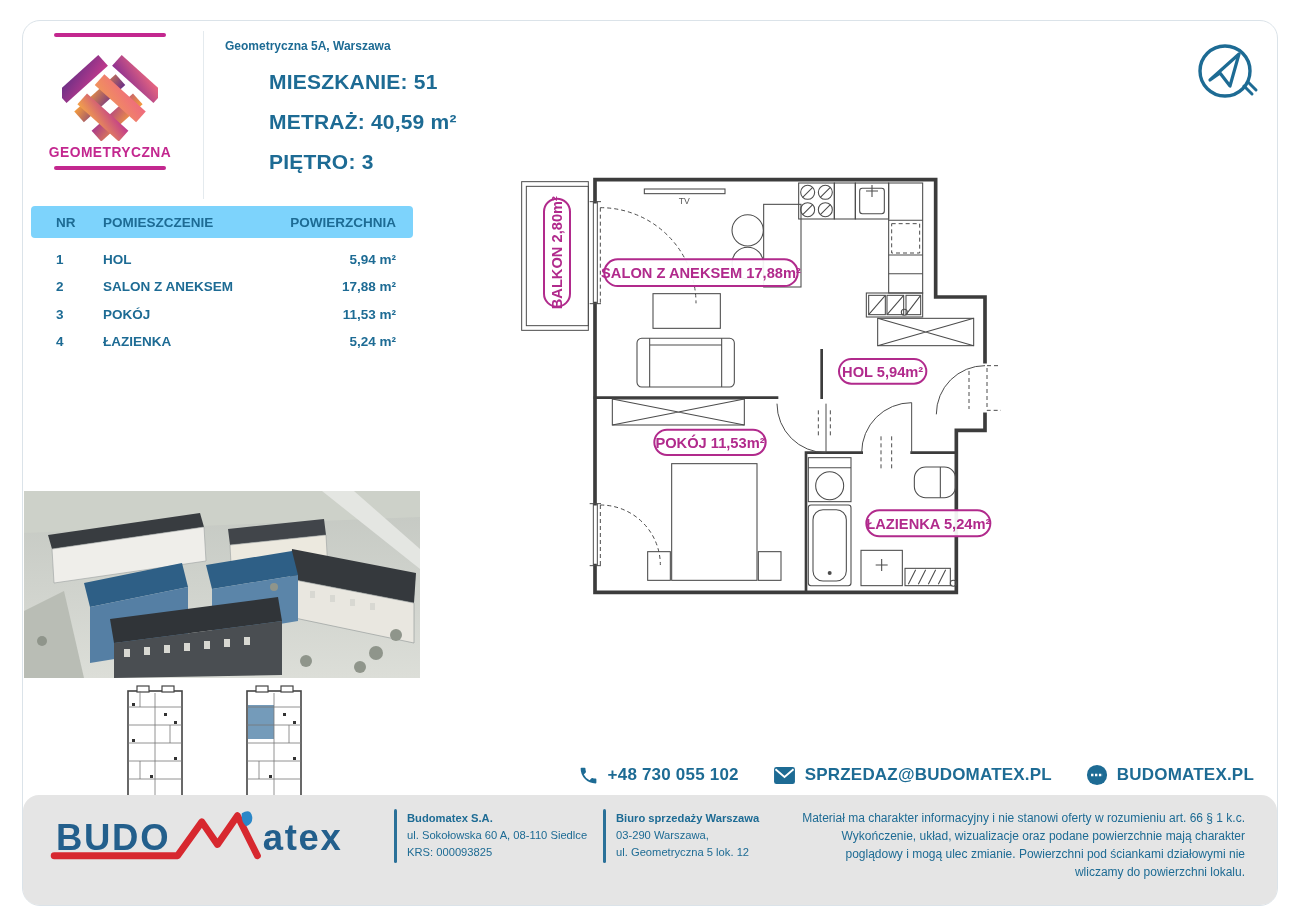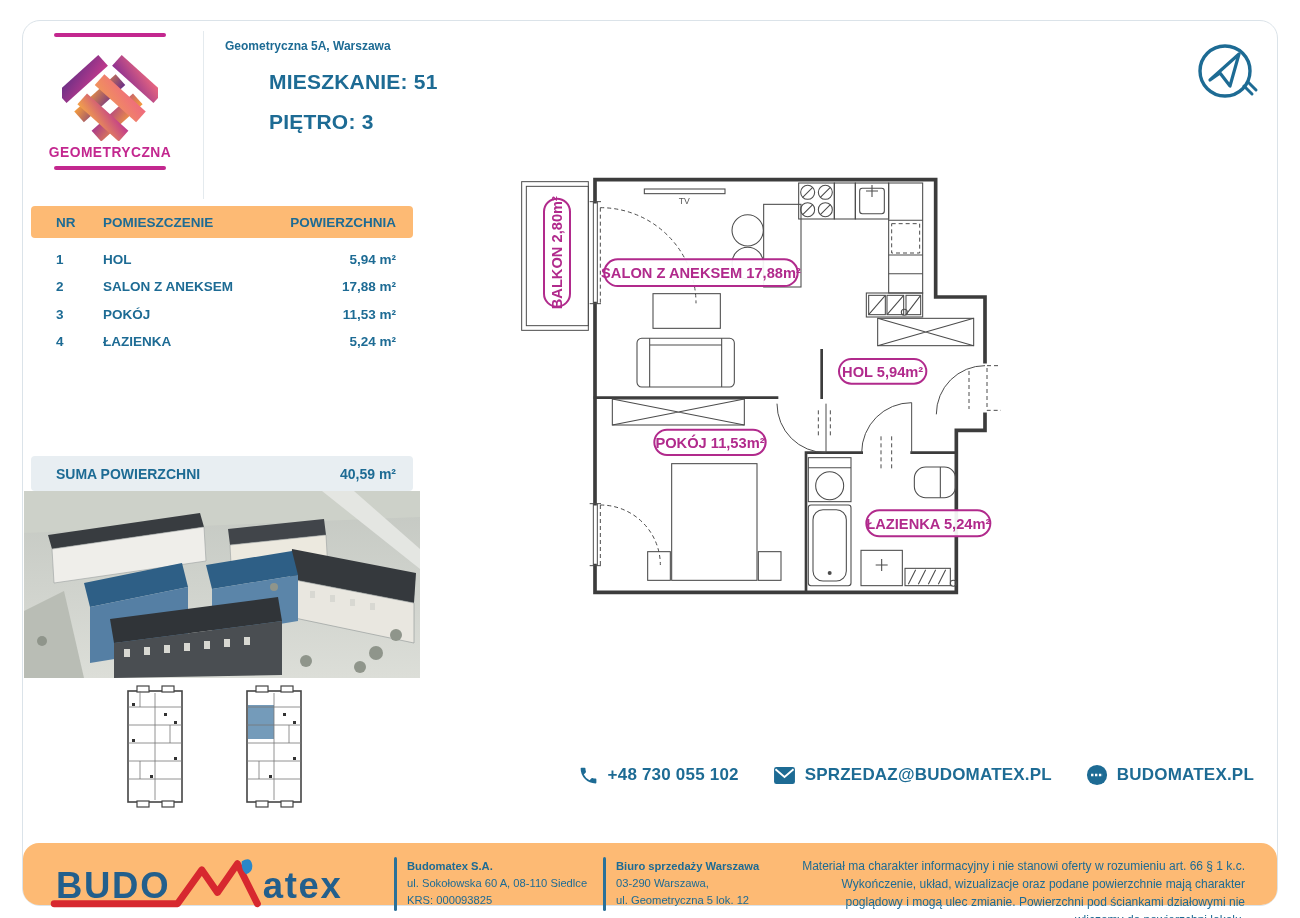--- a/index.html
+++ b/index.html
@@ -21,21 +21,21 @@
   .header-info { position:absolute; left:202px; top:18px; }
   .addr { font-size:12px; font-weight:700; margin-bottom:17px; }
   .hline { font-size:21px; font-weight:600; margin-bottom:16px; letter-spacing:.2px;margin-left:44px; }
   .hline b { font-weight:800; }
 
   
   .compass { position:absolute; left:1166px; top:16px; }
 
   
   .tbl-head { position:absolute; left:8px; top:185px; width:382px; height:32px;
-              background:#fdba74; border-radius:4px; font-size:13.5px; font-weight:700; }
+              background:#7dd3fc; border-radius:4px; font-size:13.5px; font-weight:700; }
   .tbl-head span, .suma-bar span { position:absolute; top:50%; transform:translateY(-50%); }
   .c-nr { left:25px; } .c-room { left:72px; } .c-area { right:17px; }
   .tbl-rows { position:absolute; left:8px; top:224px; width:382px; }
   .tbl-row { position:relative; height:27.5px; font-size:13.5px; font-weight:600; }
   .tbl-row span { position:absolute; top:50%; transform:translateY(-50%); }
   .suma-bar { position:absolute; left:8px; top:435px; width:382px; height:35px;
               background:#e8eef2; border-radius:4px; font-size:14px; font-weight:700; }
 
   
   .photo { position:absolute; left:1px; top:470px; }
@@ -51,21 +51,21 @@
   .dash  { stroke:#4c4c4c; stroke-width:3; fill:none; stroke-dasharray:12 9; }
   .pill  { fill:#ffffff; fill-opacity:.93; stroke:#b12a8c; stroke-width:6; }
   .pill-t{ font:700 44px "Liberation Sans", sans-serif; fill:#b12a8c; text-anchor:middle; }
   .tv-t  { font:400 26px "Liberation Sans", sans-serif; fill:#555; text-anchor:middle; }
 
   
   .contact { position:absolute; right:23px; top:743px; display:flex; gap:34px; align-items:center; }
   .c-item { display:flex; gap:9px; align-items:center; font-size:17px; font-weight:700; letter-spacing:.2px; }
 
   
-  .footer { position:absolute; left:0; right:0; bottom:0; height:62px; background:#fdba74; border-radius:16px; }
+  .footer { position:absolute; left:0; right:0; bottom:0; height:110px; background:#e5e5e5; border-radius:16px; }
   .f-logo { position:absolute; left:26px; top:15px; }
   .f-div  { position:absolute; width:3px; height:54px; top:14px; background:#2a7199; border-radius:2px; }
   .f-col  { position:absolute; top:15px; font-size:11.2px; line-height:1.5; color:#1d6b94; }
   .f-col .b { font-weight:700; }
   .f-disc { position:absolute; right:32px; top:14px; width:450px; font-size:12px; line-height:1.5;
             text-align:right; color:#1d6b94; }
 </style>
 </head>
 <body>
 
@@ -118,20 +118,24 @@
   </div>
   <div class="logo-divider"></div>
 
   <div class="header-info">
     <div class="addr">Geometryczna 5A, Warszawa</div>
     <div class="hline">
       <span>MIESZKANIE:</span>
       <b>51</b>
     </div>
     <div class="hline">
+      <span>METRAŻ:</span>
+      <b>40,59 m²</b>
+    </div>
+    <div class="hline">
       <span>PIĘTRO:</span>
       <b>3</b>
     </div>
   </div>
 
   <svg class="compass" width="78" height="78" viewBox="0 0 78 78">
     <circle cx="36" cy="34" r="25" fill="none" stroke="#1d6b94" stroke-width="3.4"></circle>
     <path d="M21,43 L50,17 L41,49 L31,36 Z" fill="none" stroke="#1d6b94" stroke-width="3.2" stroke-linejoin="round"></path>
     <path d="M55,49 l8,8 M59,45 l8,8" stroke="#1d6b94" stroke-width="3" stroke-linecap="round"></path>
   </svg>
@@ -155,24 +159,20 @@
     <div class="tbl-row">
       <span class="c-nr">3</span>
       <span class="c-room">POKÓJ</span>
       <span class="c-area">11,53 m²</span>
     </div>
     <div class="tbl-row">
       <span class="c-nr">4</span>
       <span class="c-room">ŁAZIENKA</span>
       <span class="c-area">5,24 m²</span>
     </div>
-  </div>
-  <div class="suma-bar">
-    <span class="c-nr">SUMA POWIERZCHNI</span>
-    <span class="c-area">40,59 m²</span>
   </div>
 
   <svg class="photo" width="396" height="187" viewBox="0 0 396 187">
     <defs>
         <linearGradient id="sky" x1="0" y1="0" x2="0" y2="1">
       <stop offset="0" stop-color="#c3c7c1"></stop>
           <stop offset="1" stop-color="#dcded8"></stop>
         </linearGradient>
       </defs>
     <rect width="396" height="187" fill="url(#sky)"></rect>

